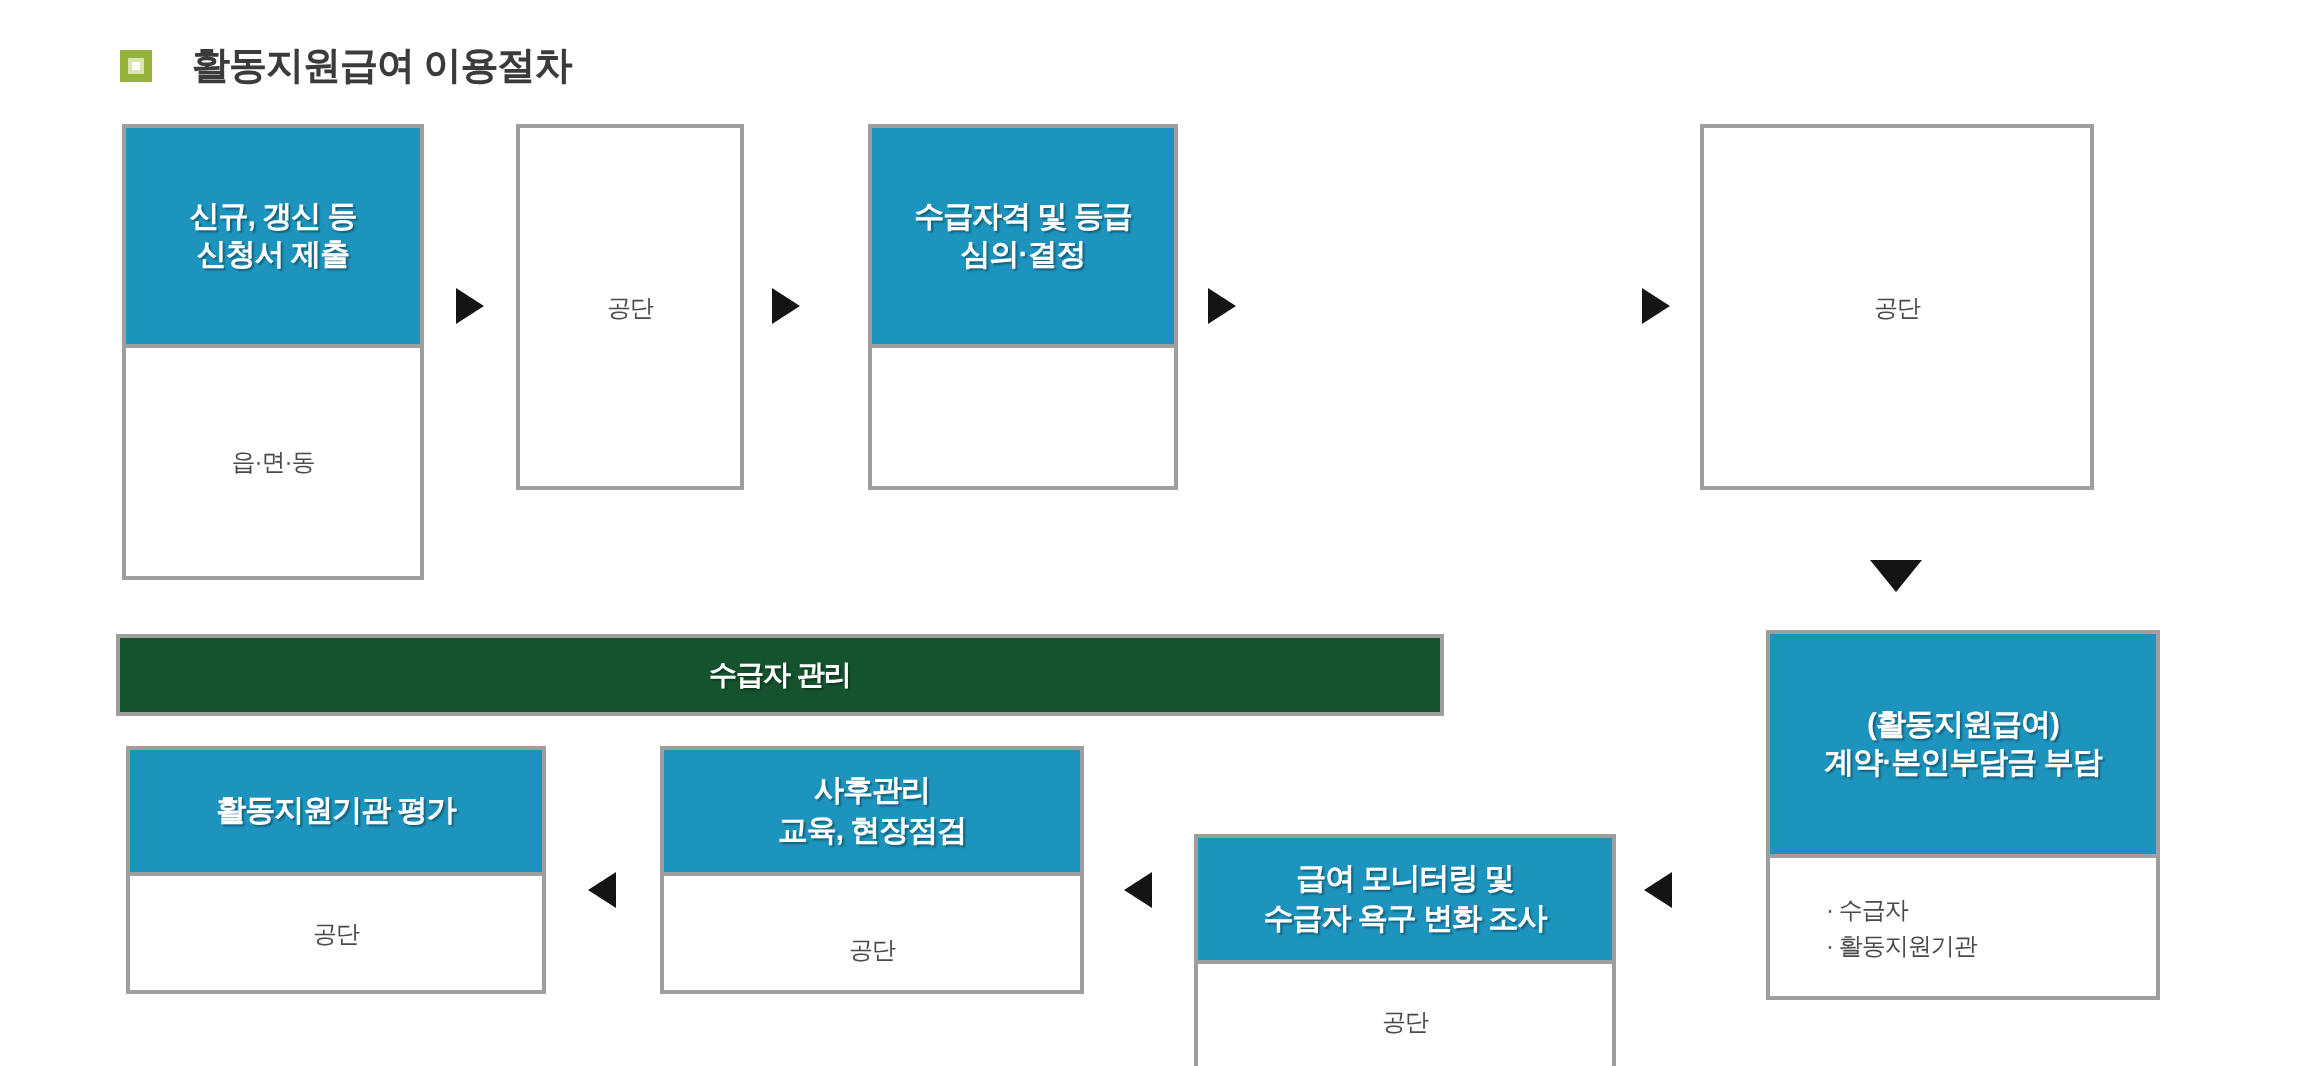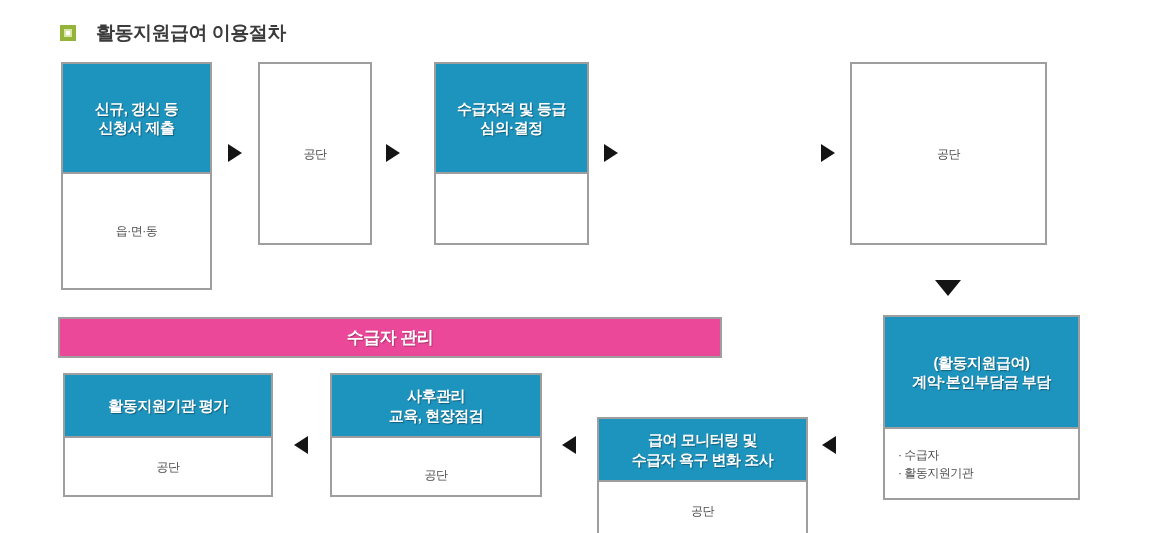--- a/index.html
+++ b/index.html
@@ -64,38 +64,38 @@
     text-align: center;
     color: #4a4a4a;
     font-size: 12px;
     letter-spacing: -0.5px;
     line-height: 1.5;
     white-space: pre-line;
   }
   .pbox-actor.left-align {
     justify-content: flex-start;
     text-align: left;
-    padding-left: 13px;
+    padding-left: 28px;
   }
   .step-h-top { height: 110px; }
   .step-h-bottom { height: 63px; }
   .step-h-right { height: 112px; }
   
   .mgmt-bar {
     position: absolute;
     left: 58px; top: 317px;
     width: 664px; height: 41px;
     box-sizing: border-box;
-    background: #ec4899;
+    background: #14532d;
     border: 2px solid #9e9e9e;
     display: flex;
     align-items: center;
     justify-content: center;
     color: #ffffff;
-    font-size: 17px;
+    font-size: 14px;
     font-weight: bold;
     letter-spacing: -0.5px;
     text-shadow: 1px 1px 1px rgba(0,0,0,0.3);
   }
   
   .tri { position: absolute; width: 0; height: 0; }
   .tri-right {
     border-top: 9px solid transparent;
     border-bottom: 9px solid transparent;
     border-left: 14px solid #141414;

